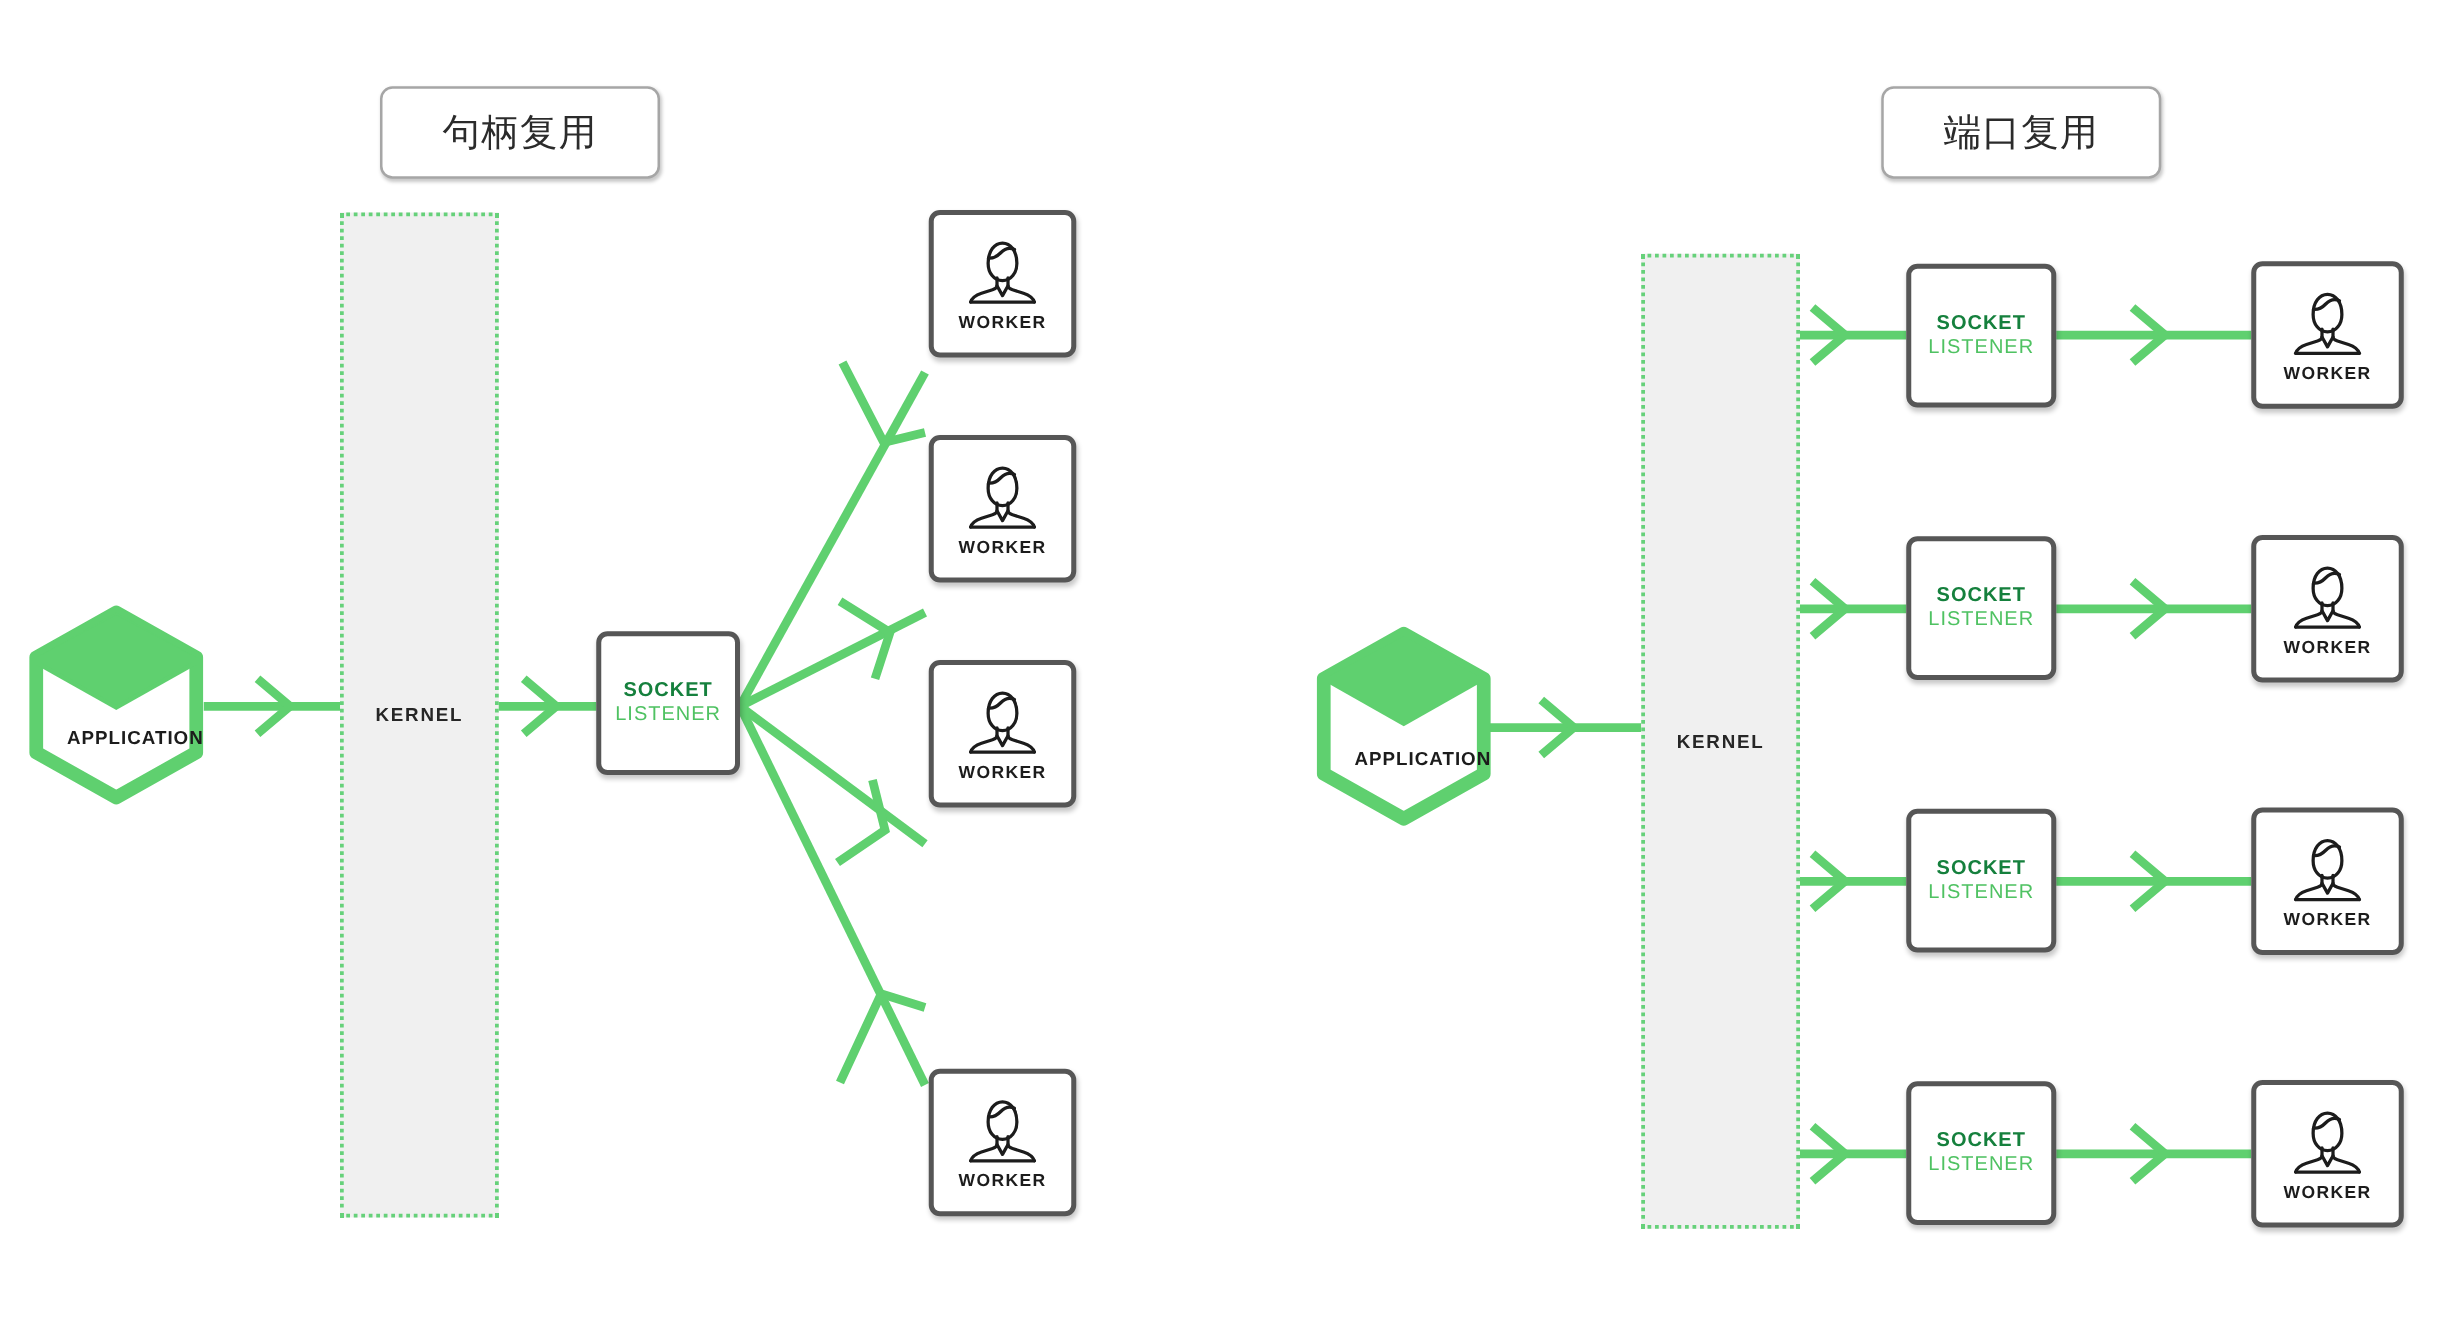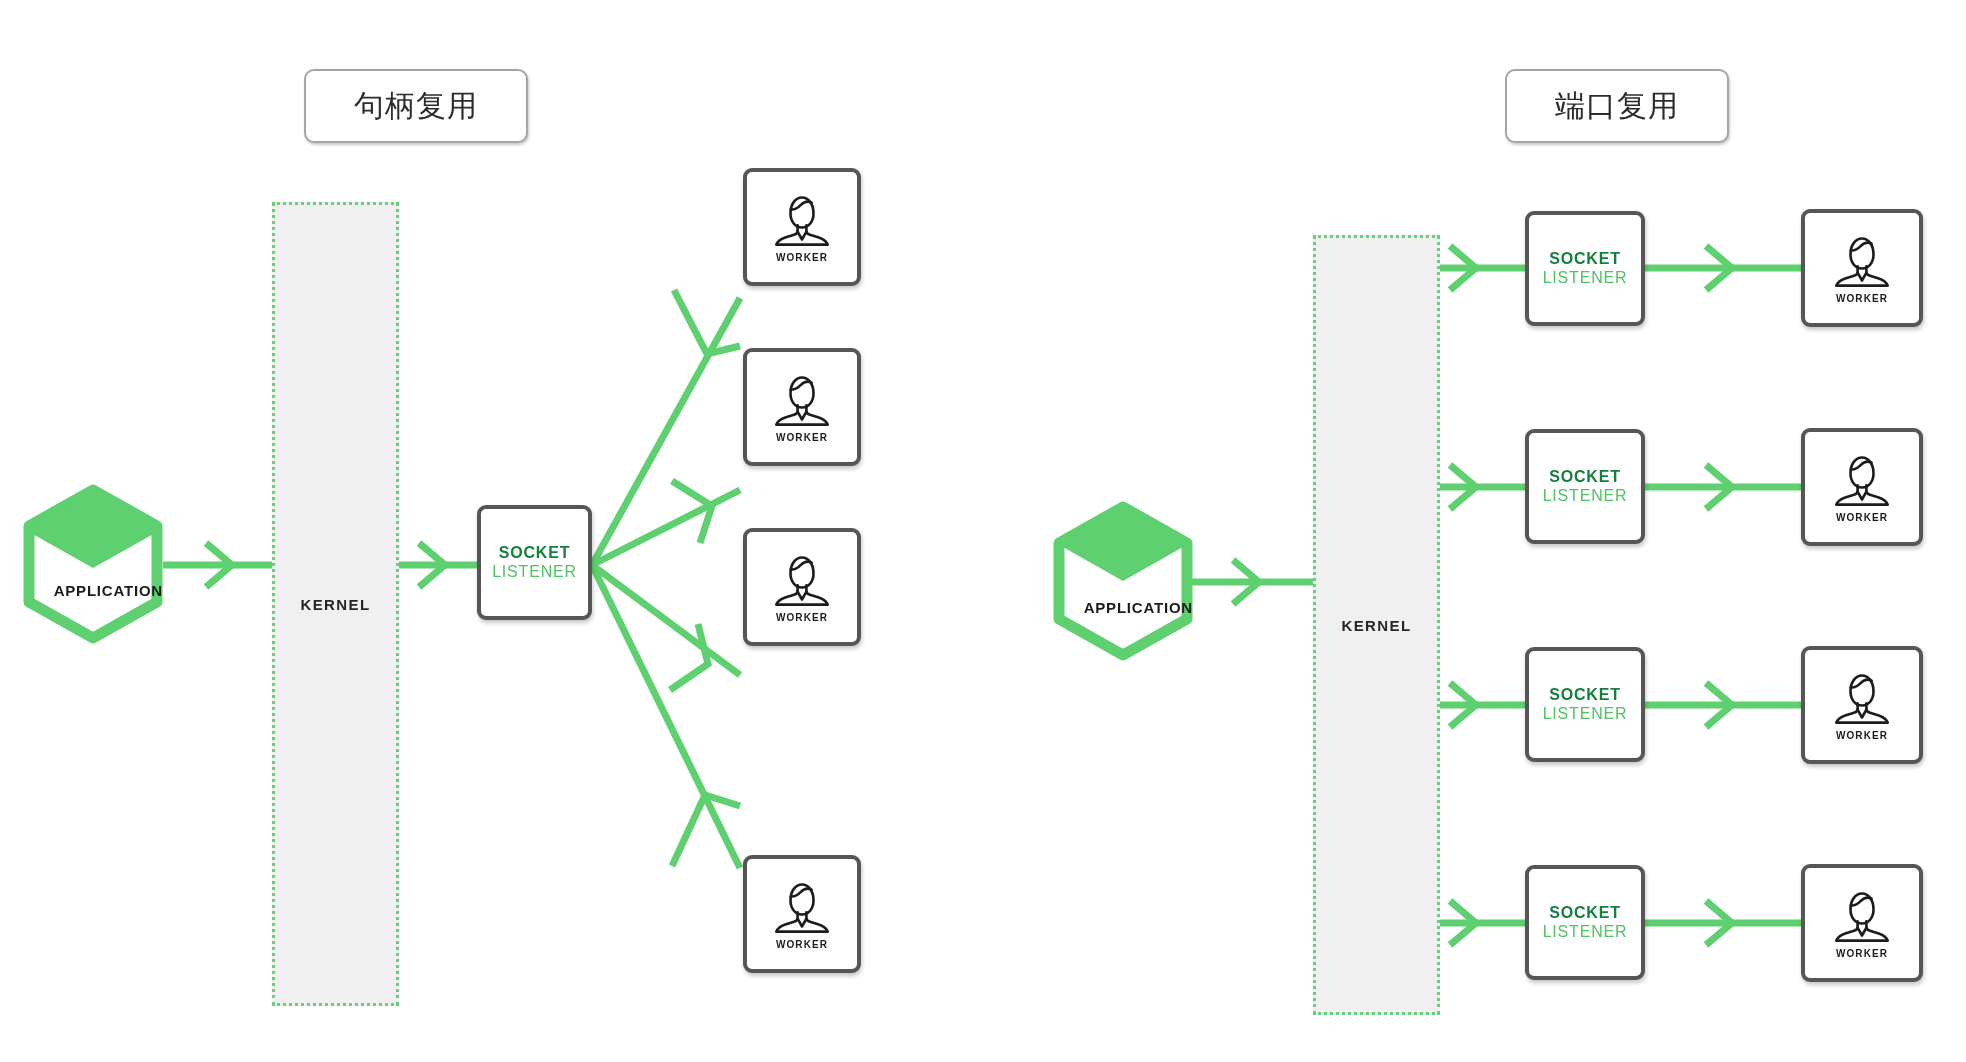--- a/index.html
+++ b/index.html
@@ -40,21 +40,20 @@
   }
 
   
   .kernel-col {
     position: absolute;
     background: #f0f0f0;
     border: 3px dotted #66d17a;
     display: flex;
     align-items: center;
     justify-content: center;
-    margin-top: 32px;
   }
   .kernel-label {
     font-size: 15px;
     font-weight: bold;
     letter-spacing: 1.4px;
     color: #262626;
   }
 
   
   .node-box {
@@ -77,21 +76,21 @@
     line-height: 1.15;
   }
   .sl-line2 {
     font-size: 16px;
     font-weight: normal;
     letter-spacing: 0.8px;
     color: #4fc262;
     line-height: 1.15;
   }
   .worker-label {
-    font-size: 10px;
+    font-size: 14px;
     font-weight: bold;
     letter-spacing: 1.1px;
     color: #1c1c1c;
     margin-top: 4px;
   }
   .worker-icon { display: block; }
 
   
   .app-hex { position: absolute; }
   .app-label {

